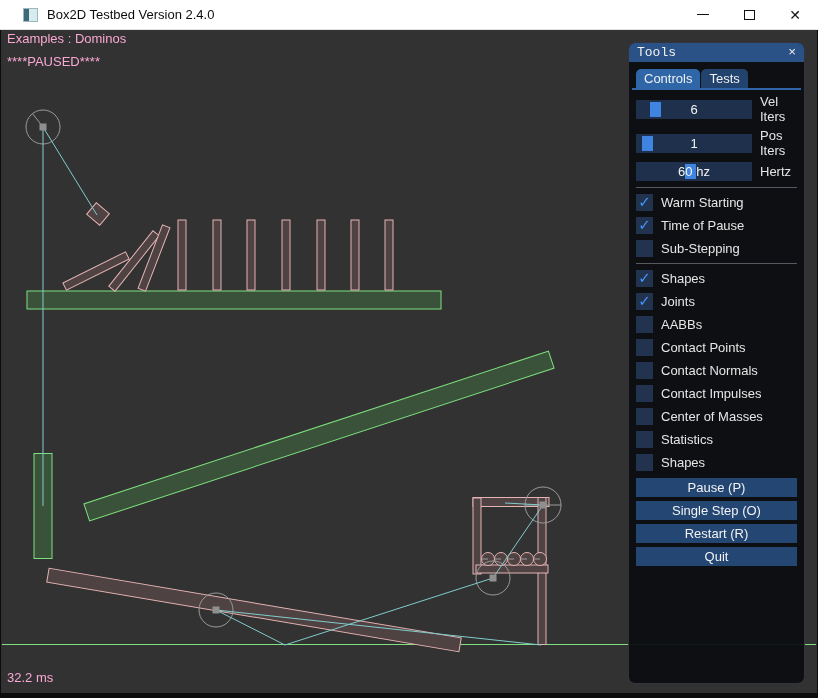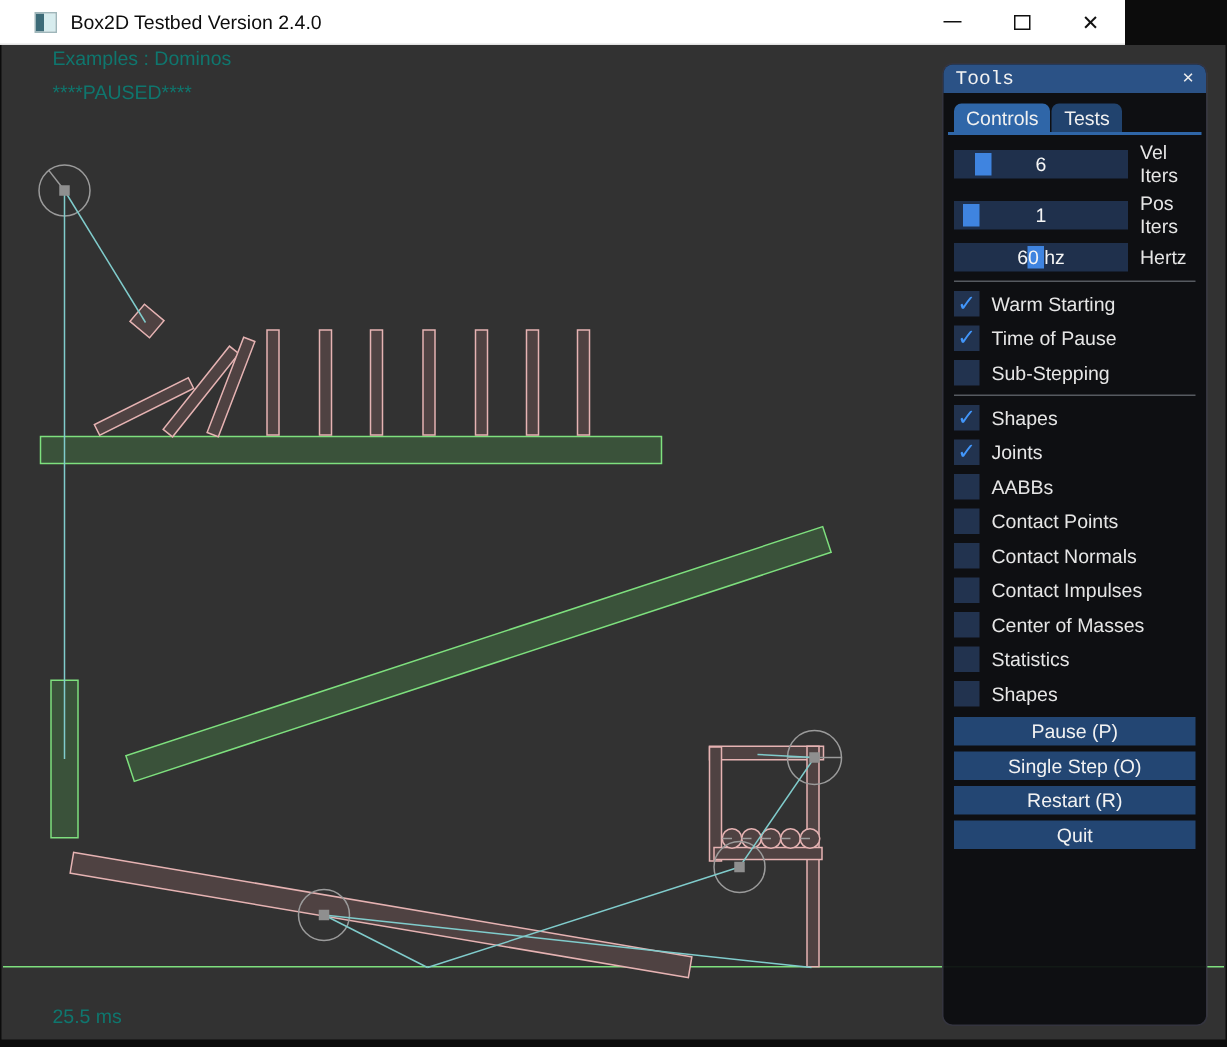--- a/index.html
+++ b/index.html
@@ -2,33 +2,33 @@
 <html><head>
 <meta charset="utf-8">
 <style>
   html,body { margin:0; padding:0; background:#1b1b1b; }
   * { box-sizing:border-box; }
   .window {
     position:relative; width:818px; height:698px; background:#0c0c0c;
     font-family:"Liberation Sans","DejaVu Sans",sans-serif; overflow:hidden;
   }
   
-  .titlebar { position:absolute; top:0; left:0; width:750px; height:30px;
+  .titlebar { position:absolute; top:0; left:0; width:818px; height:30px;
     background:#ffffff; display:flex; align-items:center; border-bottom:1px solid #e3e3e3; }
   .tb-icon { width:15px; height:14px; margin-left:23px; border:1px solid #9fb6ba;
     background:linear-gradient(90deg,#3d6b78 42%,#d7ecee 42%); flex:0 0 auto; }
   .tb-title { margin-left:9px; font-size:13px; color:#0d0d0d; flex:1 1 auto; white-space:nowrap; }
   .tb-btn { width:46px; height:30px; display:flex; align-items:center; justify-content:center; flex:0 0 auto; }
   .tb-min-glyph { width:12px; height:0; border-top:1.4px solid #101010; }
   .tb-max-glyph { width:11px; height:10px; border:1.4px solid #101010; }
   .tb-close-glyph { font-size:14px; color:#101010; line-height:1; }
   
   .canvas { position:absolute; top:30px; left:1px; width:816px; height:663px; background:#323232; }
   svg.scene { position:absolute; top:0; left:0; pointer-events:none; }
-  .hud { position:absolute; font-size:13px; color:#0f766e; white-space:nowrap;margin-left:28px; }
+  .hud { position:absolute; font-size:13px; color:#f9a8d4; white-space:nowrap; }
   .hud-example { top:31px; left:7px; }
   .hud-paused  { top:54px; left:7px; }
   .hud-ms      { top:670px; left:7px; }
   
   .panel { position:absolute; left:628px; top:42px; width:177px; height:642px;
     background:rgba(12,13,16,0.94); border:1px solid rgba(100,100,120,0.45);
     border-radius:7px; color:#e6e6e6; }
   .panel-titlebar { height:19px; background:#2b5286; border-radius:6px 6px 0 0;
     display:flex; align-items:center; padding:0 8px;font-family:Liberation Mono, monospace; }
   .panel-title { flex:1; font-size:13px; color:#f2f2f2; }
@@ -107,21 +107,21 @@
       <line x1="285" y1="645" x2="216" y2="610" stroke="#80cccc" stroke-width="1"></line>
       <line x1="216" y1="610" x2="541" y2="645" stroke="#80cccc" stroke-width="1"></line>
       <rect x="39.5" y="123.5" width="7" height="7" fill="#8f8f8f"></rect>
       <rect x="212.5" y="606.5" width="7" height="7" fill="#8f8f8f"></rect>
       <rect x="489.5" y="574.5" width="7" height="7" fill="#8f8f8f"></rect>
       <rect x="539.5" y="501.5" width="7" height="7" fill="#8f8f8f"></rect>
     </svg>
 
   <div class="hud hud-example">Examples : Dominos</div>
   <div class="hud hud-paused">****PAUSED****</div>
-  <div class="hud hud-ms">25.5 ms</div>
+  <div class="hud hud-ms">32.2 ms</div>
 
   <div class="panel">
     <div class="panel-titlebar">
       <span class="panel-title">Tools</span>
       <span class="panel-close">×</span>
     </div>
     <div class="panel-body">
       <div class="tabbar" id="tabbar">
           <div class="tab active">Controls</div>
           <div class="tab inactive">Tests</div>

